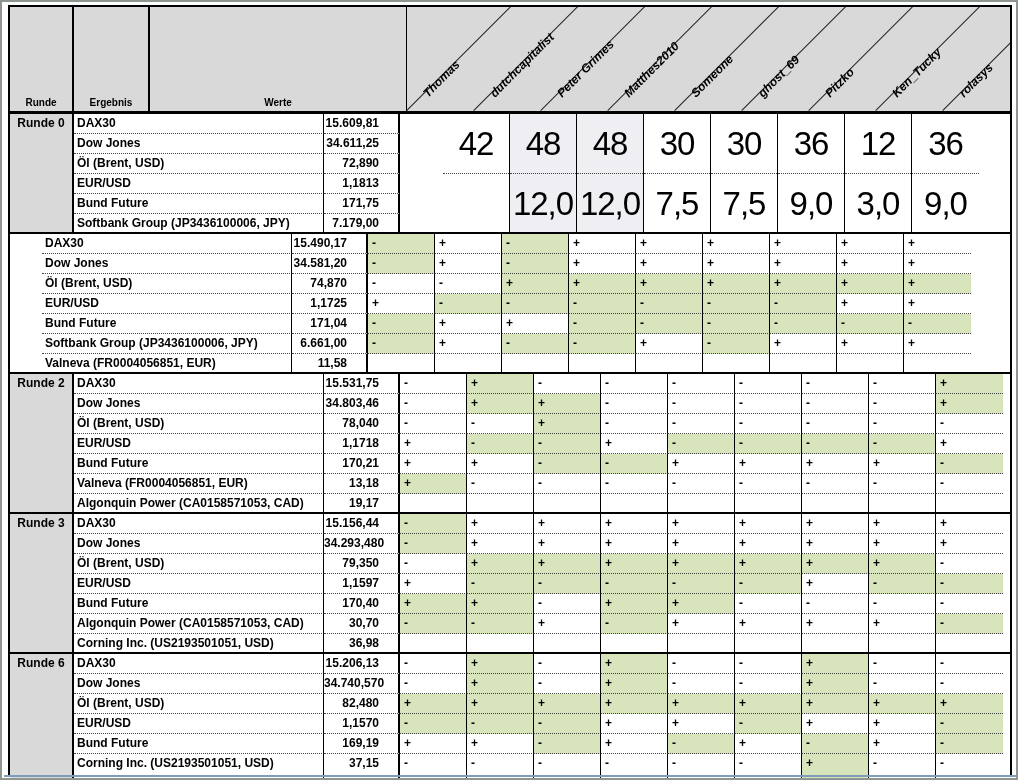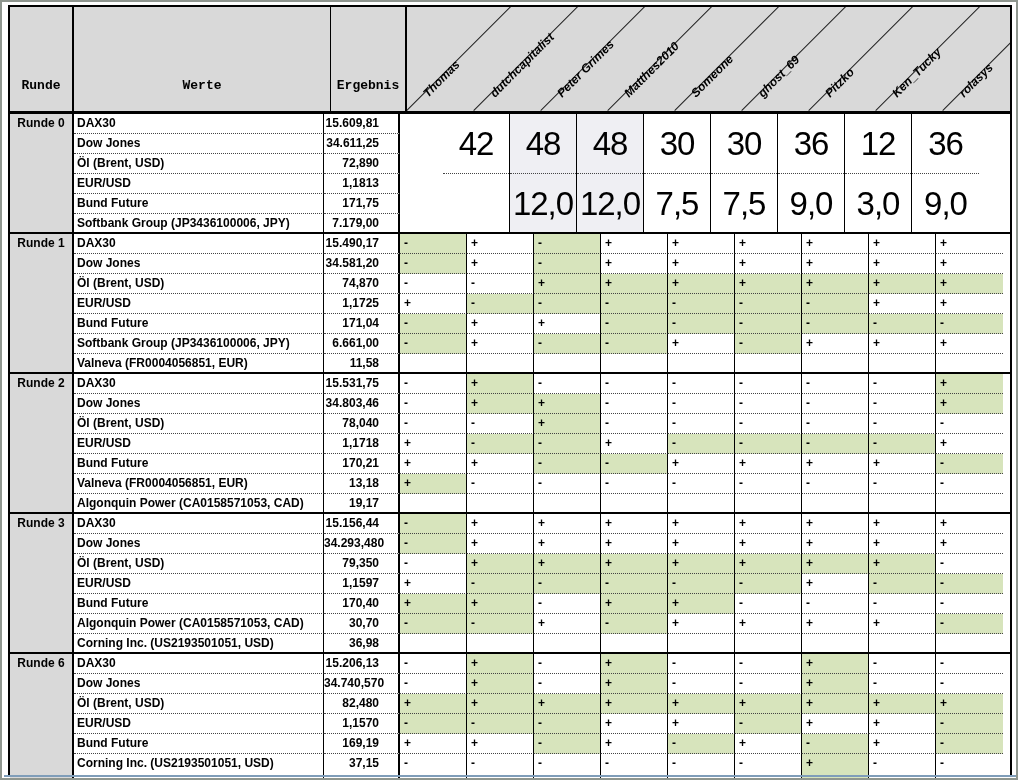--- a/index.html
+++ b/index.html
@@ -6,21 +6,21 @@
   html,body { background:#ffffff; }
   body { font-family:"Liberation Sans", sans-serif; color:#000; }
 
   .frame { position:relative; width:1018px; height:780px; border:2px solid #8f968f; background:#fff; overflow:hidden; }
 
   .sheet { position:absolute; left:6px; top:3px; width:1004px; height:772px;
            border-left:2px solid #000; border-right:2px solid #000; border-top:2px solid #000; background:#fff; }
 
   
   .thead { position:absolute; left:0; top:0; width:1000px; height:104px; background:#d9d9d9; display:flex; }
-  .th { display:flex; align-items:flex-end; justify-content:center; font-weight:bold; font-size:13px; padding-bottom:18px;font-family:Liberation Mono, monospace; }
+  .th { display:flex; align-items:flex-end; justify-content:center; font-weight:bold; font-size:10px; padding-bottom:3px; }
   .th-runde { width:64px; border-right:2px solid #000; }
   .th-werte { width:257px; border-right:1px solid #000; }
   .th-erg   { width:76px;  border-right:2px solid #000; }
   .th-players { position:relative; width:603px; overflow:hidden; }
   .diag { position:absolute; bottom:0; width:150px; height:0; border-top:1px solid #222;
           transform:rotate(-45deg); transform-origin:left bottom; }
   .pname { position:absolute; bottom:11px; transform:rotate(-45deg); transform-origin:left bottom;
            font-weight:bold; font-style:italic; font-size:12px; white-space:nowrap; }
 
   .hline { position:absolute; left:0; width:1000px; background:#000; z-index:5; }
@@ -58,22 +58,22 @@
   .edge-line { position:absolute; left:0; top:773px; width:1014px; height:2px; background:#7f9db9; }
 </style>
 </head>
 <body>
 
 <div class="frame">
   <div class="sheet">
 
     <div class="thead">
       <div class="th th-runde">Runde</div>
+      <div class="th th-erg">Ergebnis</div>
       <div class="th th-werte">Werte</div>
-      <div class="th th-erg">Ergebnis</div>
       <div class="th-players" id="players-header">
           <div class="diag" style="left: 0px;"></div>
           <div class="pname" style="left: 23px;">Thomas</div>
           <div class="diag" style="left: 67px;"></div>
           <div class="pname" style="left: 90px;">dutchcapitalist</div>
           <div class="diag" style="left: 134px;"></div>
           <div class="pname" style="left: 157px;">Peter Grimes</div>
           <div class="diag" style="left: 201px;"></div>
           <div class="pname" style="left: 224px;">Matthes2010</div>
           <div class="diag" style="left: 268px;"></div>
@@ -151,21 +151,20 @@
               </div>
               <div class="scorecol last">
                 <div class="scorecell topcell">36</div>
                 <div class="scorecell">9,0</div>
               </div>
             </div>
           </div>
         </div>
         <div class="hline" style="top: 225px; height: 2px;"></div>
         <div class="block" style="top: 227px; height: 140px;">
-          <div class="rlabel">Runde 1</div>
           <div class="bcontent">
             <div class="brow dot">
               <div class="c-name">DAX30</div>
               <div class="c-val">15.490,17</div>
               <div class="c-sign green">-</div>
               <div class="c-sign">+</div>
               <div class="c-sign green">-</div>
               <div class="c-sign">+</div>
               <div class="c-sign">+</div>
               <div class="c-sign">+</div>

